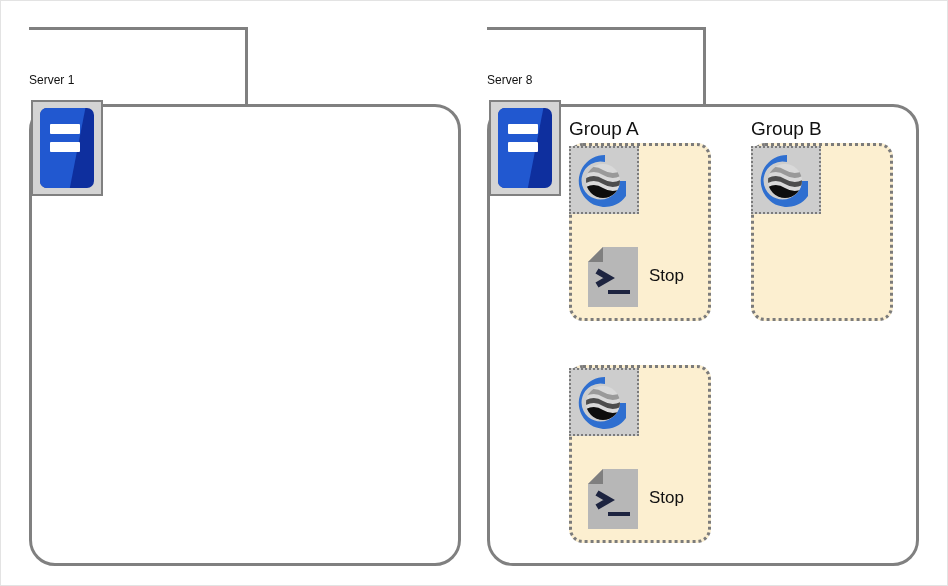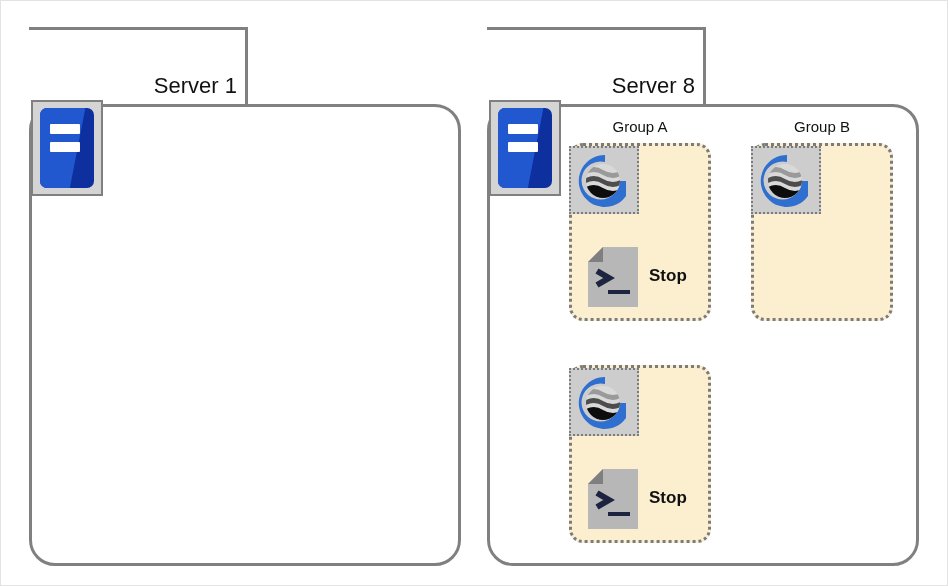--- a/index.html
+++ b/index.html
@@ -25,24 +25,23 @@
     height: 0;
     border-top: 3px solid #808080;
   }
   .frame-tabdiv {
     position: absolute;
     width: 0;
     border-left: 3px solid #808080;
   }
   .frame-label {
     position: absolute;
-    font-size: 22px;
+    font-size: 12px;
     color: #111111;
     white-space: nowrap;
-    text-align: right;
   }
   .frame-body {
     position: absolute;
     border: 3px solid #808080;
     border-radius: 26px;
     background: #ffffff;
     box-sizing: border-box;
   }
 
   
@@ -75,24 +74,23 @@
     left: 18%;
     width: 56%;
     height: 13%;
   }
   .server-icon .bar.b1 { top: 20%; }
   .server-icon .bar.b2 { top: 42%; }
 
   
   .group-label {
     position: absolute;
-    font-size: 15px;
+    font-size: 19px;
     color: #111111;
     white-space: nowrap;
-    text-align: center;
   }
   .group-box {
     position: absolute;
     background: #fcefd0;
     border: 3px dotted #7b7b7b;
     border-radius: 14px;
     box-sizing: border-box;
   }
 
   
@@ -105,21 +103,20 @@
   .gf-tile svg { position: absolute; left: 3px; top: 2px; }
 
   
   .script-item { position: absolute; }
   .script-item .doc { position: absolute; left: 0; top: 0; }
   .script-item .lbl {
     position: absolute;
     font-size: 17px;
     color: #111111;
     white-space: nowrap;
-    font-weight: bold;
   }
 </style>
 </head>
 <body>
 
 <div id="canvas">
 
   <div class="frame">
     <div class="frame-tabline" style="left:28px; top:26px; width:218px;"></div>
     <div class="frame-tabdiv" style="left:244px; top:26px; height:79px;"></div>

